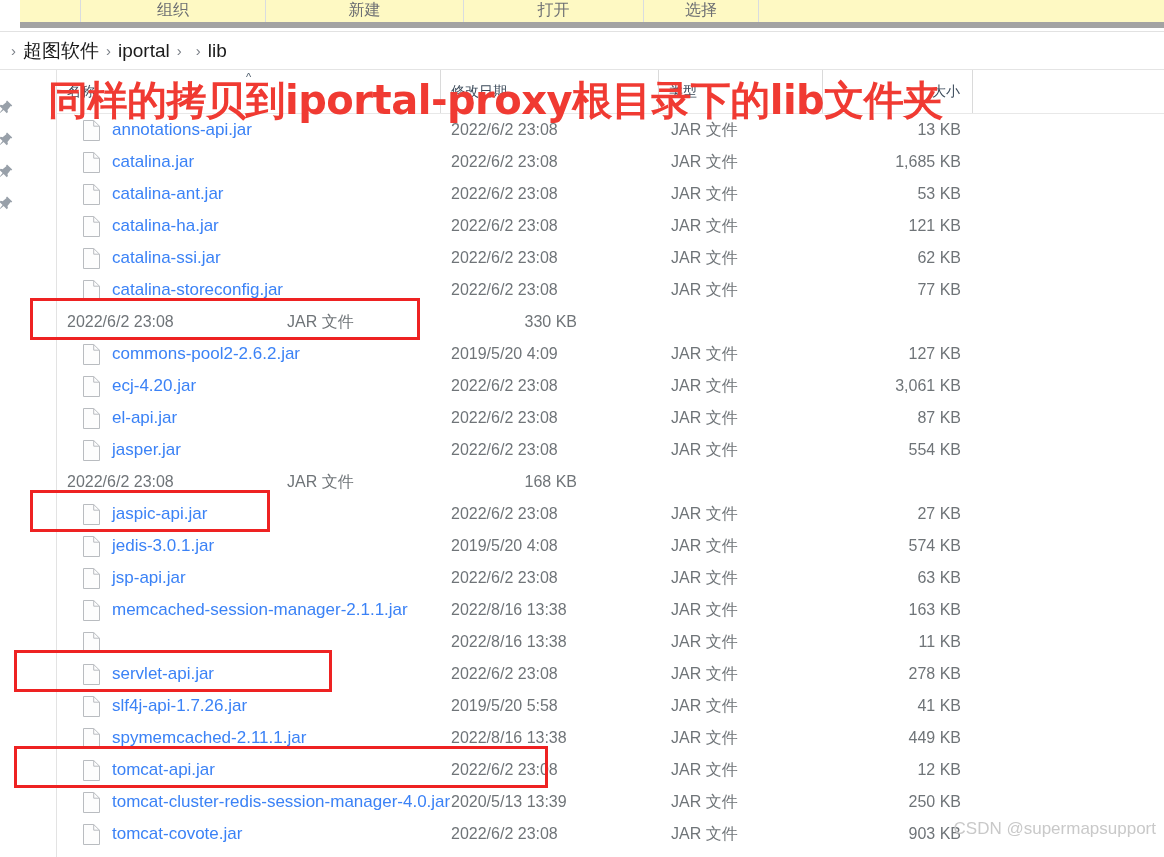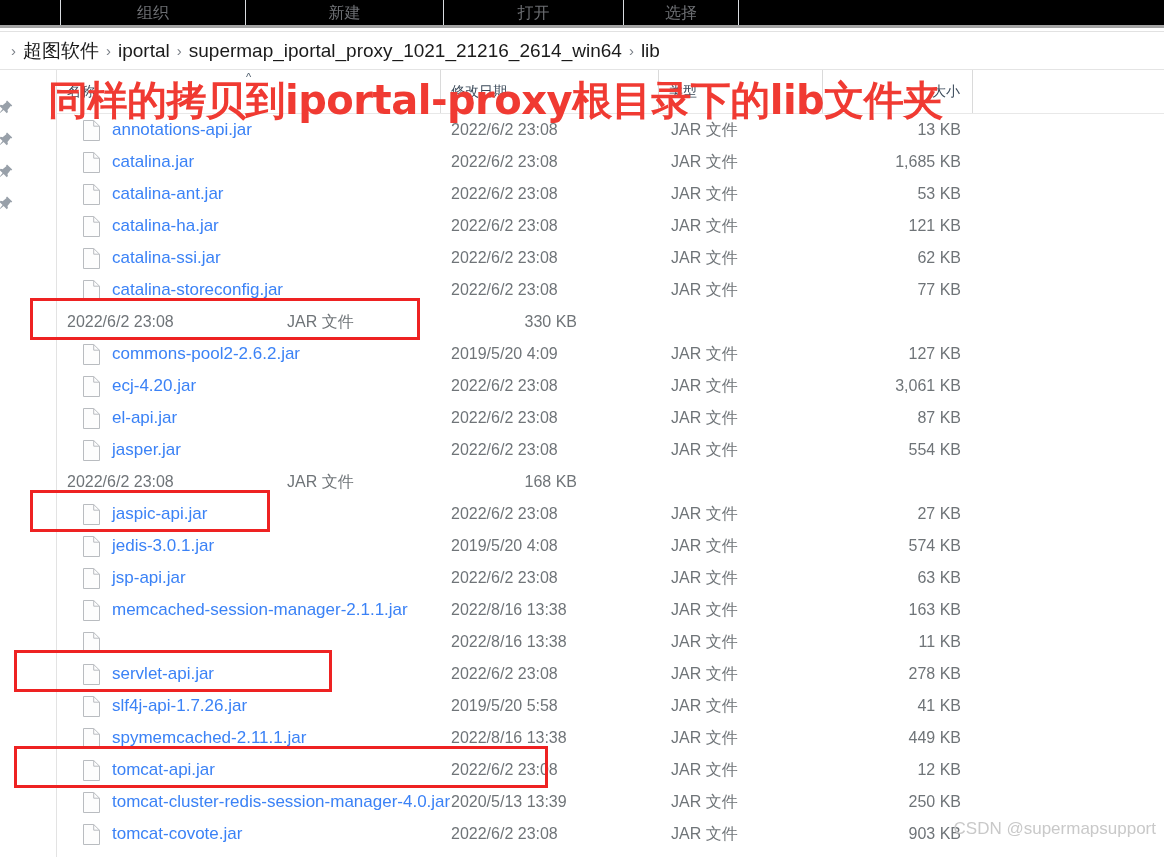--- a/index.html
+++ b/index.html
@@ -13,25 +13,26 @@
     font-family: "Liberation Sans", "DejaVu Sans", sans-serif;
     overflow: hidden;
     position: relative;
     color: #1b1b1b;
   }
 
   
   .ribbon {
     position: relative;
     height: 28px;
-    background: #000000;
-    border-bottom: 3px solid #a3a3a3;
+    background: #fef9c3;
+    border-bottom: 6px solid #a3a3a3;
     display: flex;
     align-items: flex-end;
     box-sizing: border-box;
+    margin-left: 20px;
   }
   .ribbon-spacer { width: 60px; flex: 0 0 auto; height: 100%; border-right: 1px solid #d9dce0; }
   .ribbon-group {
     position: relative;
     flex: 0 0 auto;
     height: 100%;
     display: flex;
     align-items: flex-end;
     justify-content: center;
     border-right: 1px solid #d9dce0;
@@ -251,21 +252,20 @@
   <div class="ribbon-tail"></div>
 </div>
 <div class="ribbon-underline"></div>
 
 <div class="addressbar">
   <span class="crumb-sep">›</span>
   <span class="crumb">超图软件</span>
   <span class="crumb-sep">›</span>
   <span class="crumb">iportal</span>
   <span class="crumb-sep">›</span>
-  <span class="crumb">supermap_iportal_proxy_1021_21216_2614_win64</span>
   <span class="crumb-sep">›</span>
   <span class="crumb">lib</span>
 </div>
 
 <div class="body-area">
 
   <div class="navpane" id="navpane">
       <div class="pin-icon" style="top: 28px;">
         <svg viewBox="0 0 24 24" xmlns="http://www.w3.org/2000/svg">
           <path fill="#98a0a9" d="M14.2 2.6l-1.1 1.1 0.6 0.6-4.3 3.5-2.1-0.5-1.3 1.3 3.4 3.4-4.6 5.7 5.7-4.6 3.4 3.4 1.3-1.3-0.5-2.1 3.5-4.3 0.6 0.6 1.1-1.1z"></path>

